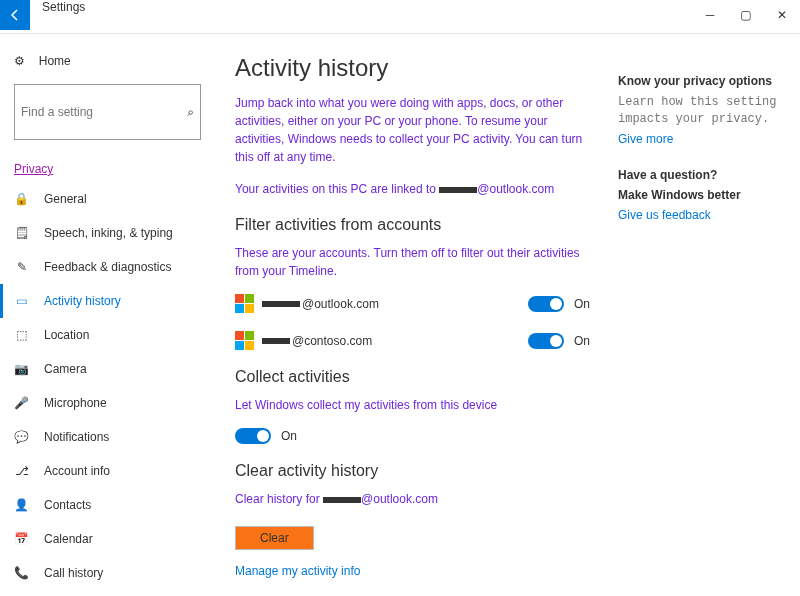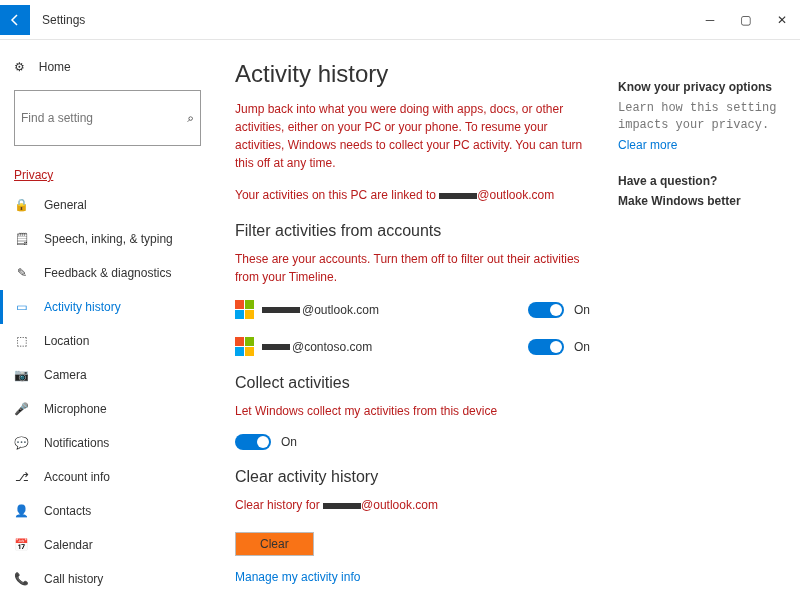--- a/index.html
+++ b/index.html
@@ -1,37 +1,37 @@
 <!DOCTYPE html>
 <html><head>
   <meta charset="utf-8">
   <style>
     * { margin: 0; padding: 0; box-sizing: border-box; font-family: 'Segoe UI', sans-serif; }
     body { background: #fff; width: 800px; height: 596px; overflow: hidden; font-size: 12px; color: #333; }
     
-    .titlebar { height: 40px; display: flex; align-items: center; background: #fff; border-bottom: 1px solid #e5e5e5; }
+    .titlebar { height: 34px; display: flex; align-items: flex-start; background: #fff; border-bottom: 1px solid #e5e5e5; }
     .back-btn { width: 30px; height: 30px; display: flex; align-items: center; justify-content: center; background: #0078d7; color: #fff; cursor: pointer; }
     .title { padding-left: 12px; font-size: 12px; }
     .win-controls { margin-left: auto; display: flex; }
     .win-btn { width: 36px; height: 30px; display: flex; align-items: center; justify-content: center; cursor: pointer; }
     
     .content { display: flex; height: 566px; }
     
     .sidebar { width: 215px; padding: 12px 0 0 0; overflow-y: auto; }
     .home-link { display: flex; align-items: center; padding: 8px 14px; gap: 14px; cursor: pointer; margin-bottom: 8px; }
     .search { margin: 2px 14px 14px 14px; border: 1px solid #999; display: flex; align-items: center; padding: 20px 6px; }
     .search input { border: none; outline: none; flex: 1; font-size: 12px; color: #666; }
-    .section-label { padding: 8px 14px 6px 14px; color: #b91c1c; font-size: 12px; text-decoration: underline; }
+    .section-label { padding: 8px 14px 6px 14px; color: #a21caf; font-size: 12px; text-decoration: underline; }
     .nav-item { display: flex; align-items: center; padding: 9px 14px; gap: 14px; cursor: pointer; font-size: 12px; }
     .nav-item.active { color: #0078d7; border-left: 3px solid #0078d7; padding-left: 11px; }
     .nav-item .icon { width: 16px; height: 16px; display: flex; align-items: center; justify-content: center; }
     
     .main { flex: 1; padding: 20px 20px 0 20px; overflow-y: auto; }
     .main h1 { font-size: 24px; font-weight: 400; margin-bottom: 12px; }
-    .main p { font-size: 12px; color: #b91c1c; line-height: 1.5; margin-bottom: 14px; max-width: 370px; }
+    .main p { font-size: 12px; color: #6d28d9; line-height: 1.5; margin-bottom: 14px; max-width: 370px; }
     .main h2 { font-size: 16px; font-weight: 400; margin: 18px 0 10px 0; }
     
     .account-row { display: flex; align-items: center; gap: 8px; margin: 8px 0 18px 0; }
     .ms-logo { display: grid; grid-template-columns: 9px 9px; grid-template-rows: 9px 9px; gap: 1px; }
     .ms-logo span:nth-child(1){background:#f25022;} .ms-logo span:nth-child(2){background:#7fba00;}
     .ms-logo span:nth-child(3){background:#00a4ef;} .ms-logo span:nth-child(4){background:#ffb900;}
     .account-email { flex: 1; font-size: 12px; display: flex; align-items: center; gap: 2px; }
     .redacted { display: inline-block; height: 6px; background: #333; width: 38px; }
     
     .toggle-group { display: flex; align-items: center; gap: 10px; }
@@ -183,19 +183,20 @@
     
     <h2>Clear activity history</h2>
     <p><span>Clear history for </span><span class="redacted"></span><span>@outlook.com</span></p>
     <div class="clear-btn">Clear</div>
     <div class="link">Manage my activity info</div>
   </div>
 
   <div class="rightcol">
     <h3>Know your privacy options</h3>
     <p>Learn how this setting impacts your privacy.</p>
-    <span class="link">Clear more</span>
+    <span class="link">Give more</span>
 
     <h3>Have a question?</h3>
 
     <h3>Make Windows better</h3>
+    <span class="link">Give us feedback</span>
   </div>
 </div>
 
 </body></html>

